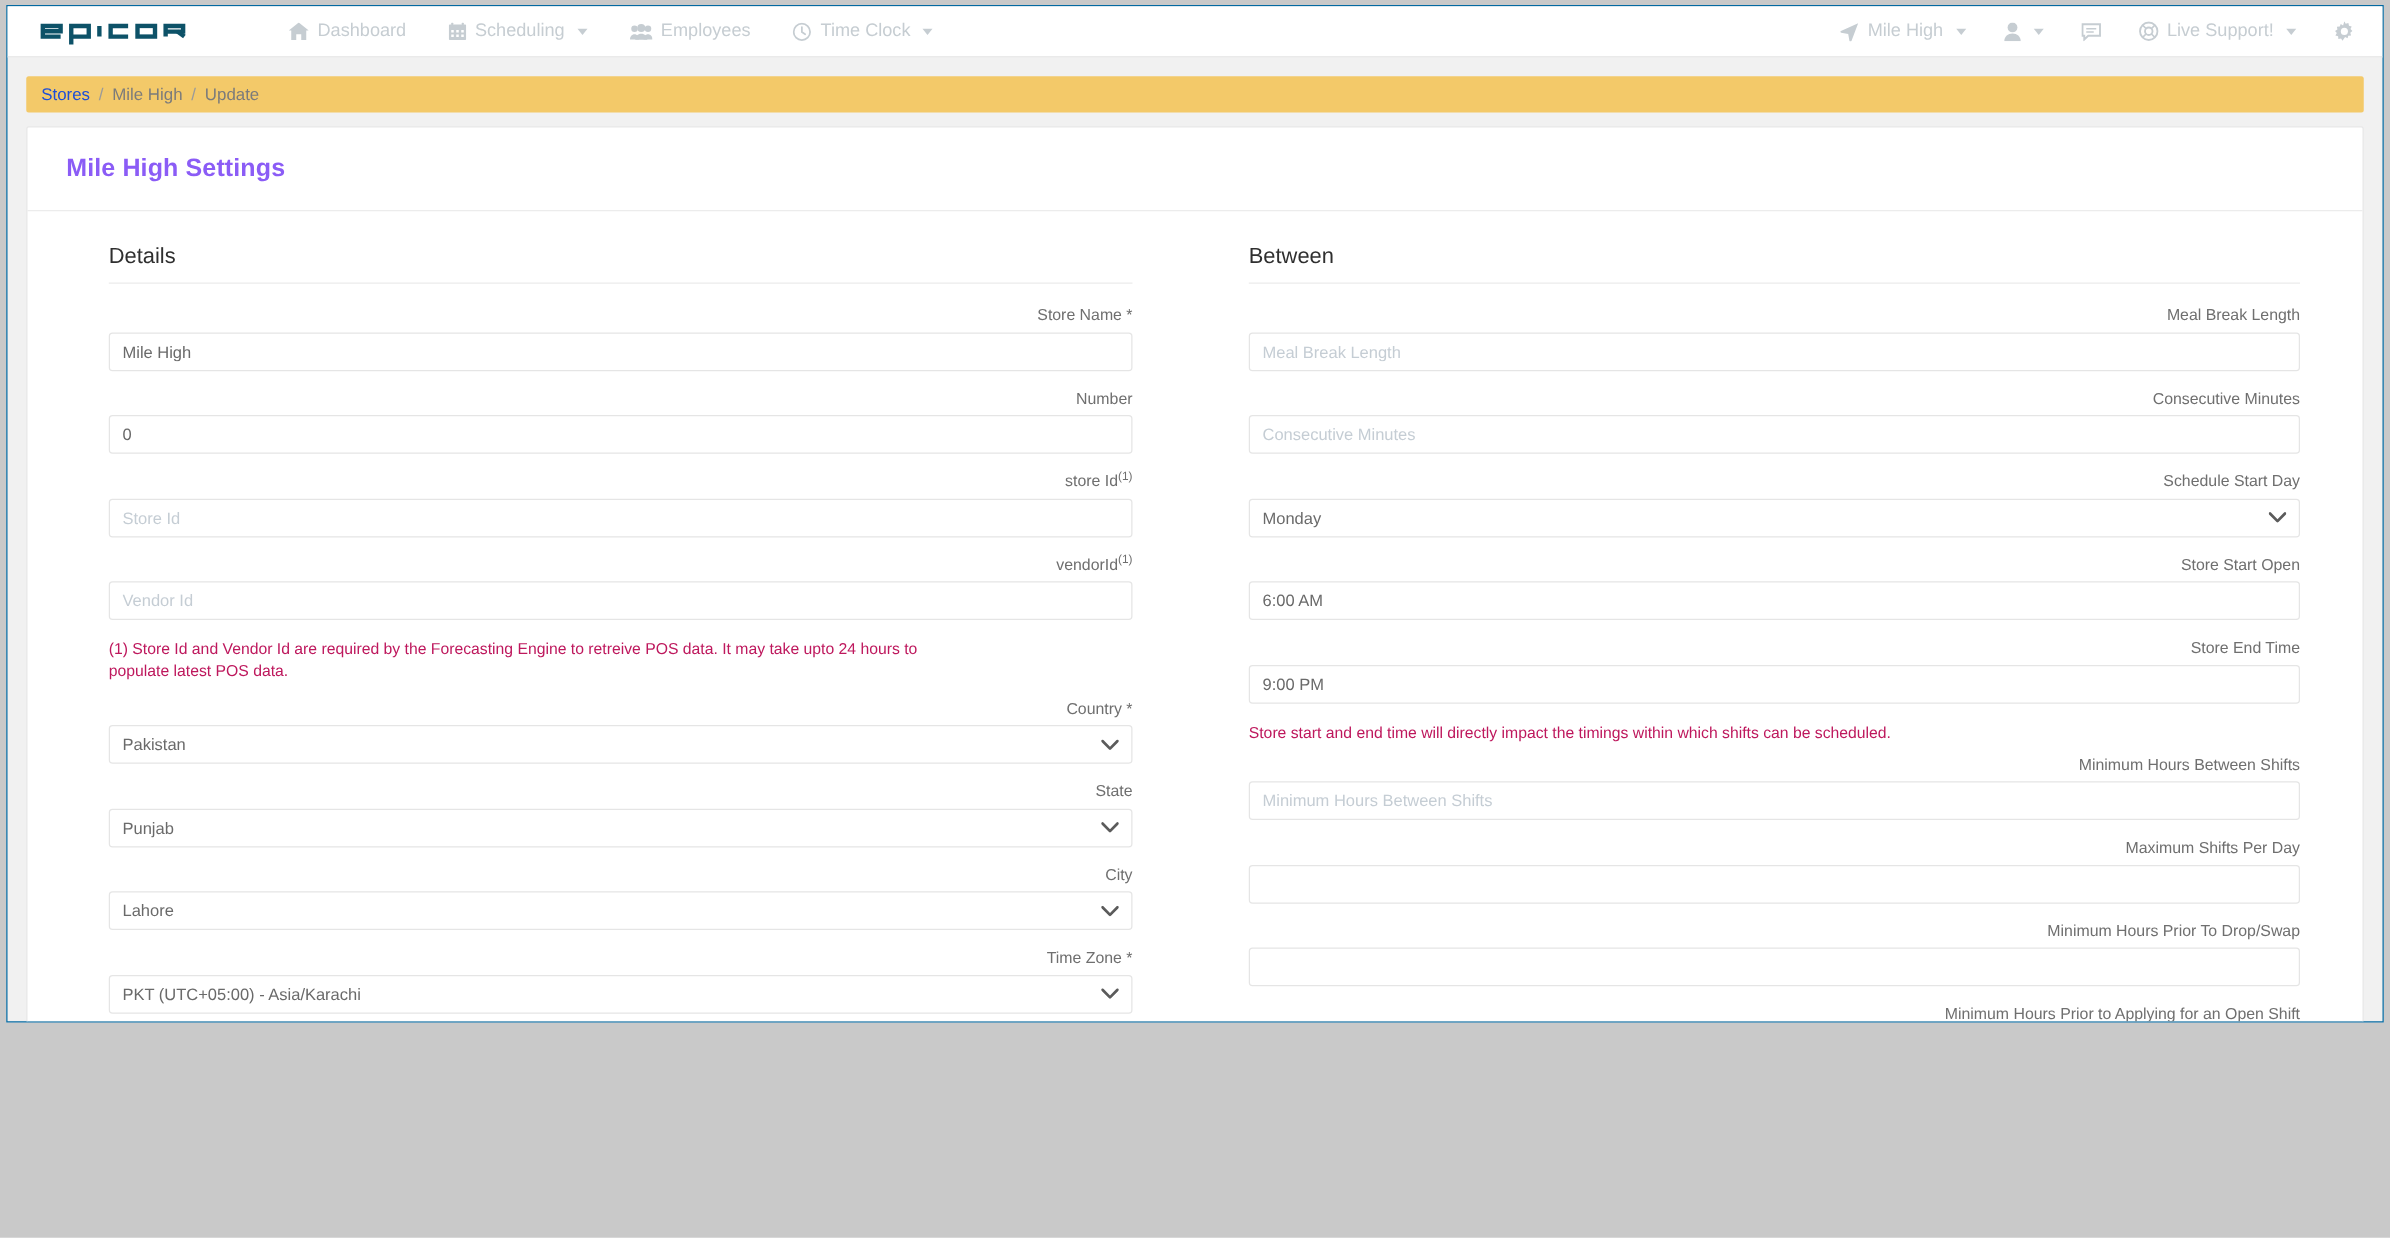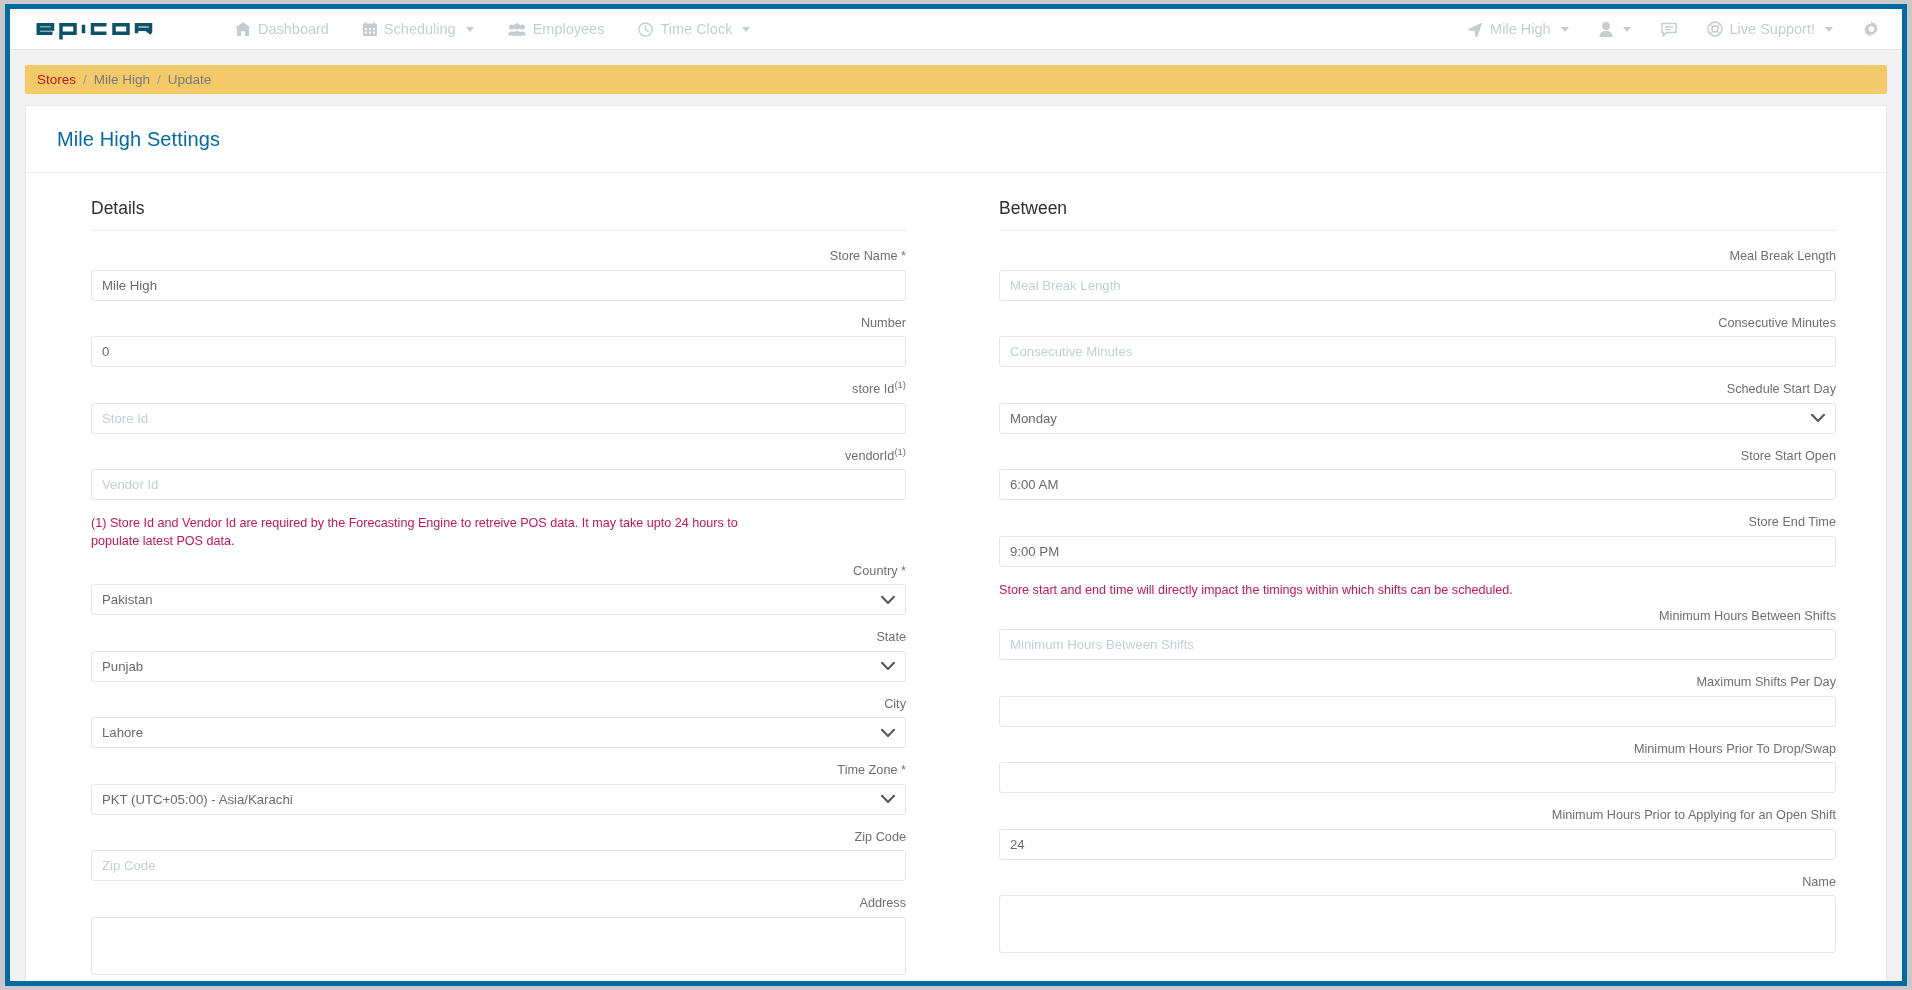--- a/index.html
+++ b/index.html
@@ -11,23 +11,23 @@
     background: #c9c9c9;
     font-family: "Liberation Sans", sans-serif;
   }
 
   
   .window {
     position: absolute;
     left: 5px;
     top: 4px;
     width: 1902px;
-    height: 982px;
+    height: 814px;
     background: #f1f1f1;
-    border: 5px solid #0369a1;
+    border: 1px solid #0369a1;
     overflow: hidden;
   }
 
   
   .navbar {
     position: relative;
     height: 41px;
     background: #ffffff;
     border-bottom: 1px solid #e3e3e3;
     display: flex;
@@ -80,39 +80,39 @@
   }
   .breadcrumb {
     background: #f3c969;
     height: 29px;
     display: flex;
     align-items: center;
     padding: 0 12px;
     border-radius: 2px;
     font-size: 13.5px;
   }
-  .crumb-link { color: #b91c1c; cursor: pointer; text-align: right; }
+  .crumb-link { color: #1d4ed8; cursor: pointer; text-align: right; }
   .crumb-text { color: #7b7b7b; }
   .crumb-sep { color: #9a9a9a; margin: 0 7px; }
 
   
   .card {
     margin: 11px 15px 0 15px;
     background: #ffffff;
     border: 1px solid #e7e7e7;
     border-radius: 2px;
     min-height: 860px;
   }
 
   .card-title {
     font-size: 20px;
-    color: #0369a1;
+    color: #8b5cf6;
     padding: 22px 0 21px 31px;
     border-bottom: 1px solid #ececec;
-    font-weight: normal;
+    font-weight: bold;
     letter-spacing: 0.1px;
   }
 
   .columns {
     display: flex;
     padding: 25px 0 0 0;
   }
   .col {
     flex: 0 0 50%;
     padding: 0 50px 0 65px;

